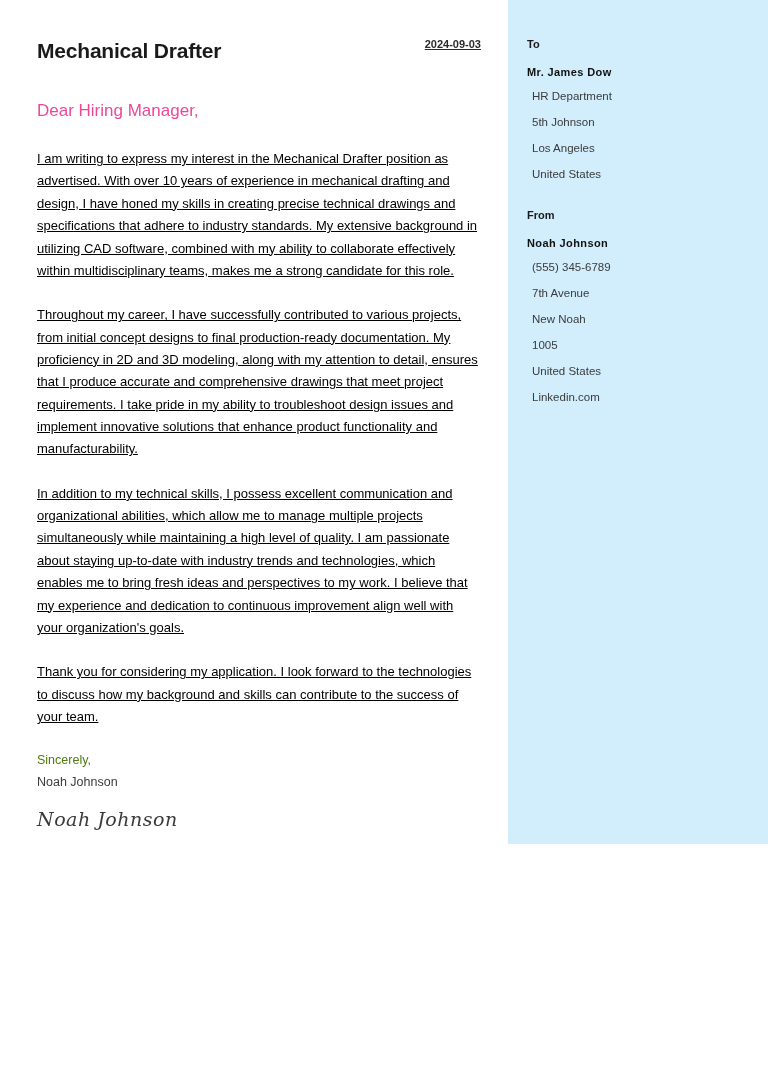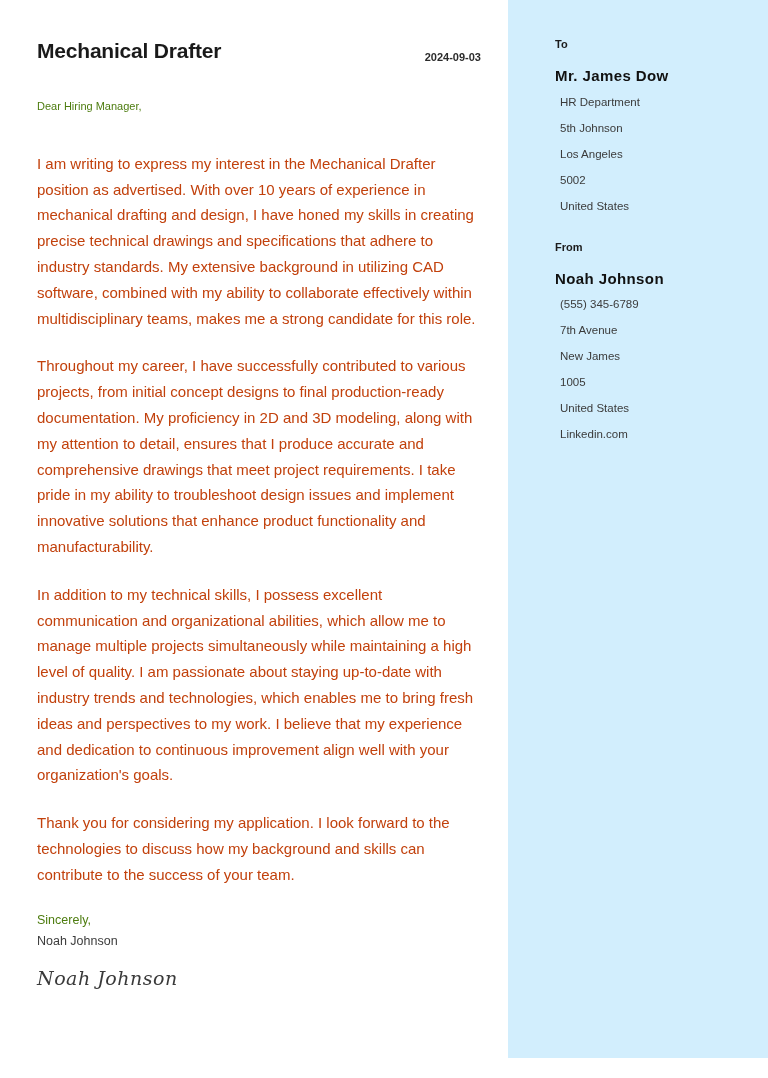--- a/index.html
+++ b/index.html
@@ -26,54 +26,56 @@
   .letter {
     width: 508px;
     height: 1078px;
     box-sizing: border-box;
     padding: 38px 27px 0 37px;
     background: #ffffff;
   }
 
   .letter-head {
     display: flex;
-    align-items: flex-end;
+    align-items: flex-start;
     justify-content: space-between;
     margin-bottom: 34px;
   }
 
   .job-title {
     font-size: 21px;
     font-weight: bold;
     color: #1a1a1a;
     letter-spacing: -0.2px;
     margin: 0;
     line-height: 1.2;
   }
 
   .letter-date {
     font-size: 11px;
     font-weight: bold;
     color: #2b2b2b;
     white-space: nowrap;
+    text-decoration: underline;
   }
 
   .salutation {
-    font-size: 11px;
-    color: #4d7c0f;
+    font-size: 17px;
+    color: #ec4899;
     line-height: 1.7;
-    margin: 0 0 35px 0;
+    margin: 0 0 22px 0;
   }
 
   .body-par {
-    font-size: 15px;
-    color: #c2410c;
+    font-size: 13px;
+    color: #000000;
     line-height: 1.72;
     margin: 0 0 22px 0;
     text-align: left;
+    text-decoration: underline;
   }
 
   .closing {
     font-size: 12.5px;
     color: #4d7c0f;
     line-height: 1.7;
     margin: 0;
   }
 
   .closing-name {
@@ -89,40 +91,40 @@
     font-size: 19px;
     color: #3a3a3a;
     letter-spacing: 0.5px;
     line-height: 1.3;
     margin: 0;
   }
 
   
   .sidebar {
     width: 260px;
-    height: 1058px;
+    height: 844px;
     box-sizing: border-box;
     background: #d2eefd;
-    padding: 38px 24px 0 47px;
+    padding: 38px 24px 0 19px;
   }
 
   .side-block {
     margin-bottom: 24px;
   }
 
   .side-heading {
     font-size: 11px;
     font-weight: bold;
     color: #1b1b1b;
     margin: 0 0 14px 0;
     line-height: 1.2;
   }
 
   .side-name {
-    font-size: 15px;
+    font-size: 11px;
     font-weight: bold;
     color: #111111;
     letter-spacing: 0.4px;
     margin: 0 0 3px 0;
     line-height: 1.45;
   }
 
   .side-line {
     font-size: 11.5px;
     color: #3b3b3b;
@@ -156,29 +158,28 @@
   </div>
 
   <div class="sidebar">
 
     <div class="side-block">
       <div class="side-heading">To</div>
       <div class="side-name">Mr. James Dow</div>
       <div class="side-line">HR Department</div>
       <div class="side-line">5th Johnson</div>
       <div class="side-line">Los Angeles</div>
-      <div class="side-line">5002</div>
       <div class="side-line">United States</div>
     </div>
 
     <div class="side-block">
       <div class="side-heading">From</div>
       <div class="side-name">Noah Johnson</div>
       <div class="side-line">(555) 345-6789</div>
       <div class="side-line">7th Avenue</div>
-      <div class="side-line">New James</div>
+      <div class="side-line">New Noah</div>
       <div class="side-line">1005</div>
       <div class="side-line">United States</div>
       <div class="side-line">Linkedin.com</div>
     </div>
 
   </div>
 </div>
 
 </body></html>

